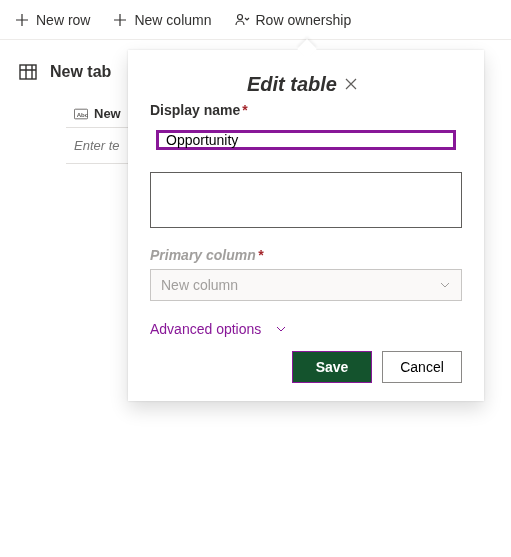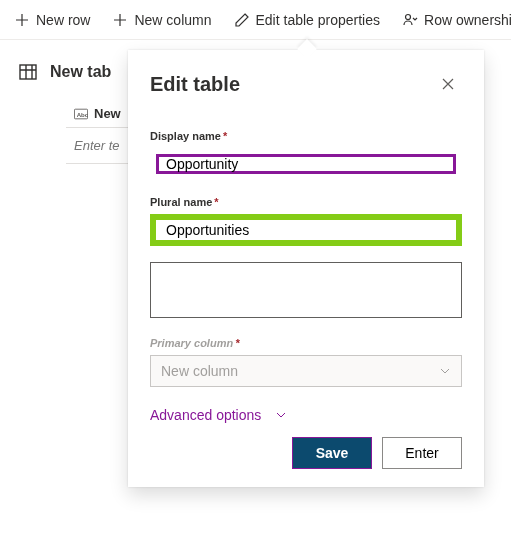--- a/index.html
+++ b/index.html
@@ -93,34 +93,35 @@
     top: -8px;
     left: 172px;
     width: 14px;
     height: 14px;
     background: #fff;
     transform: rotate(45deg);
     box-shadow: -2px -2px 3px rgba(0,0,0,0.06);
   }
   .panel-header {
     display: flex;
-    justify-content: space-between;
-    align-items: center;
-    margin-bottom: 32px;
+    justify-content: center;
+    align-items: center;
+    margin-bottom: 4px;
+    font-style: italic;
   }
   .panel-title { font-size: 20px; font-weight: 600; }
   .close-btn {
     background: none; border: none; cursor: pointer;
     width: 28px; height: 28px; display: flex; align-items: center; justify-content: center;
     color: #605e5c;
   }
   .close-btn svg { width: 14px; height: 14px; stroke: currentColor; stroke-width: 1.2; fill: none; }
 
   .field { margin-bottom: 16px; }
-  .field-label { font-weight: 600; font-size: 11px; margin-bottom: 6px; display: block; }
+  .field-label { font-weight: 600; font-size: 14px; margin-bottom: 6px; display: block; }
   .field-label.disabled { color: #a19f9d; font-style: italic; }
   .req { color: #a4262c; margin-left: 2px; }
   .text-input {
     width: 100%;
     height: 32px;
     border: 6px solid #84cc16;
     padding: 0 10px;
     font-size: 14px;
     font-family: inherit;
     outline: none;
@@ -173,47 +174,41 @@
     height: 32px;
     min-width: 80px;
     padding: 0 16px;
     font-size: 14px;
     font-family: inherit;
     border: 1px solid #8a8886;
     background: #fff;
     cursor: pointer;
   }
   .btn-primary {
-    background: #0c4a6e;
+    background: #14532d;
     color: #fff;
     border-color: #881798;
     font-weight: 600;
   }
 </style>
 </head>
 <body>
 
 <div class="toolbar">
   <button class="toolbar-btn">
     <svg>
         <path d="M8 2v12M2 8h12"></path>
       </svg>
     <span>New row</span>
   </button>
   <button class="toolbar-btn">
     <svg>
         <path d="M8 2v12M2 8h12"></path>
       </svg>
     <span>New column</span>
-  </button>
-  <button class="toolbar-btn">
-    <svg>
-        <path d="M11 2l3 3-9 9H2v-3l9-9z"></path>
-      </svg>
-    <span>Edit table properties</span>
   </button>
   <button class="toolbar-btn">
     <svg>
         <circle cx="6" cy="5" r="2.5"></circle>
         <path d="M2 13c0-2.2 1.8-4 4-4s4 1.8 4 4"></path>
         <path d="M11 6l2 2 2-2"></path>
       </svg>
     <span>Row ownership</span>
   </button>
 </div>
@@ -248,26 +243,20 @@
     </button>
   </div>
 
   <div class="field">
     <label class="field-label">
       <span>Display name</span><span class="req">*</span>
     </label>
     <input type="text" class="text-input highlighted" value="Opportunity" style="">
   </div>
 
-  <div class="field">
-    <label class="field-label">
-      <span>Plural name</span><span class="req">*</span>
-    </label>
-    <input type="text" class="text-input" value="Opportunities" style="">
-  </div>
 
   <div class="field">
     <textarea class="textarea" style=""></textarea>
   </div>
 
   <div class="field">
     <label class="field-label disabled">
       <span>Primary column</span><span class="req">*</span>
     </label>
     <div class="select-disabled">
@@ -280,15 +269,15 @@
 
   <div class="adv-link">
     <span>Advanced options</span>
     <svg>
         <path d="M2 4l4 4 4-4"></path>
       </svg>
   </div>
 
   <div class="panel-footer">
     <button class="btn btn-primary">Save</button>
-    <button class="btn">Enter</button>
+    <button class="btn">Cancel</button>
   </div>
 </div>
 
 </body></html>

